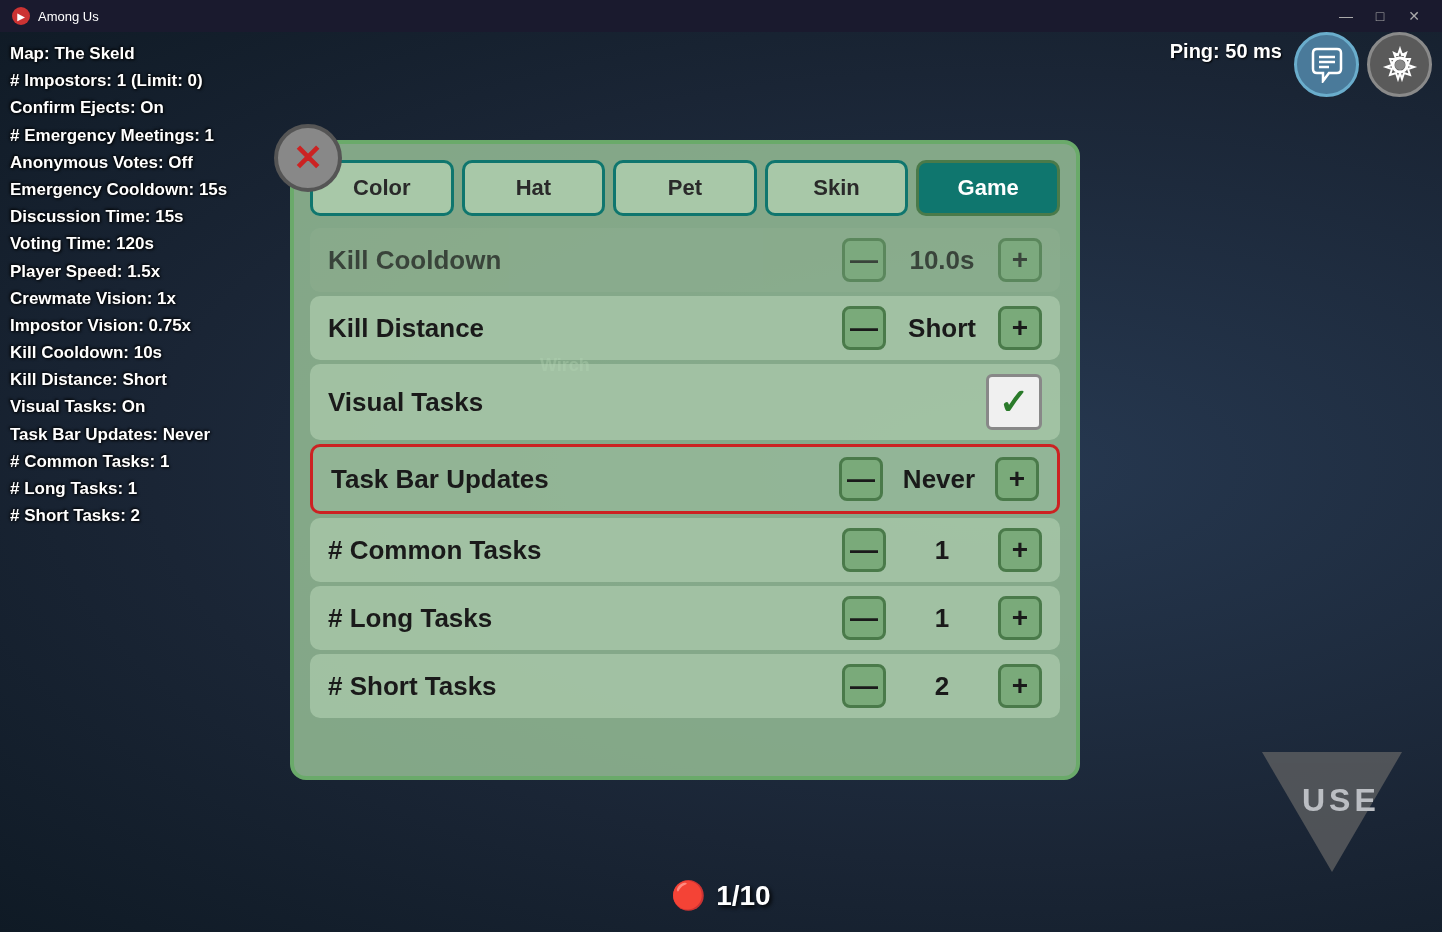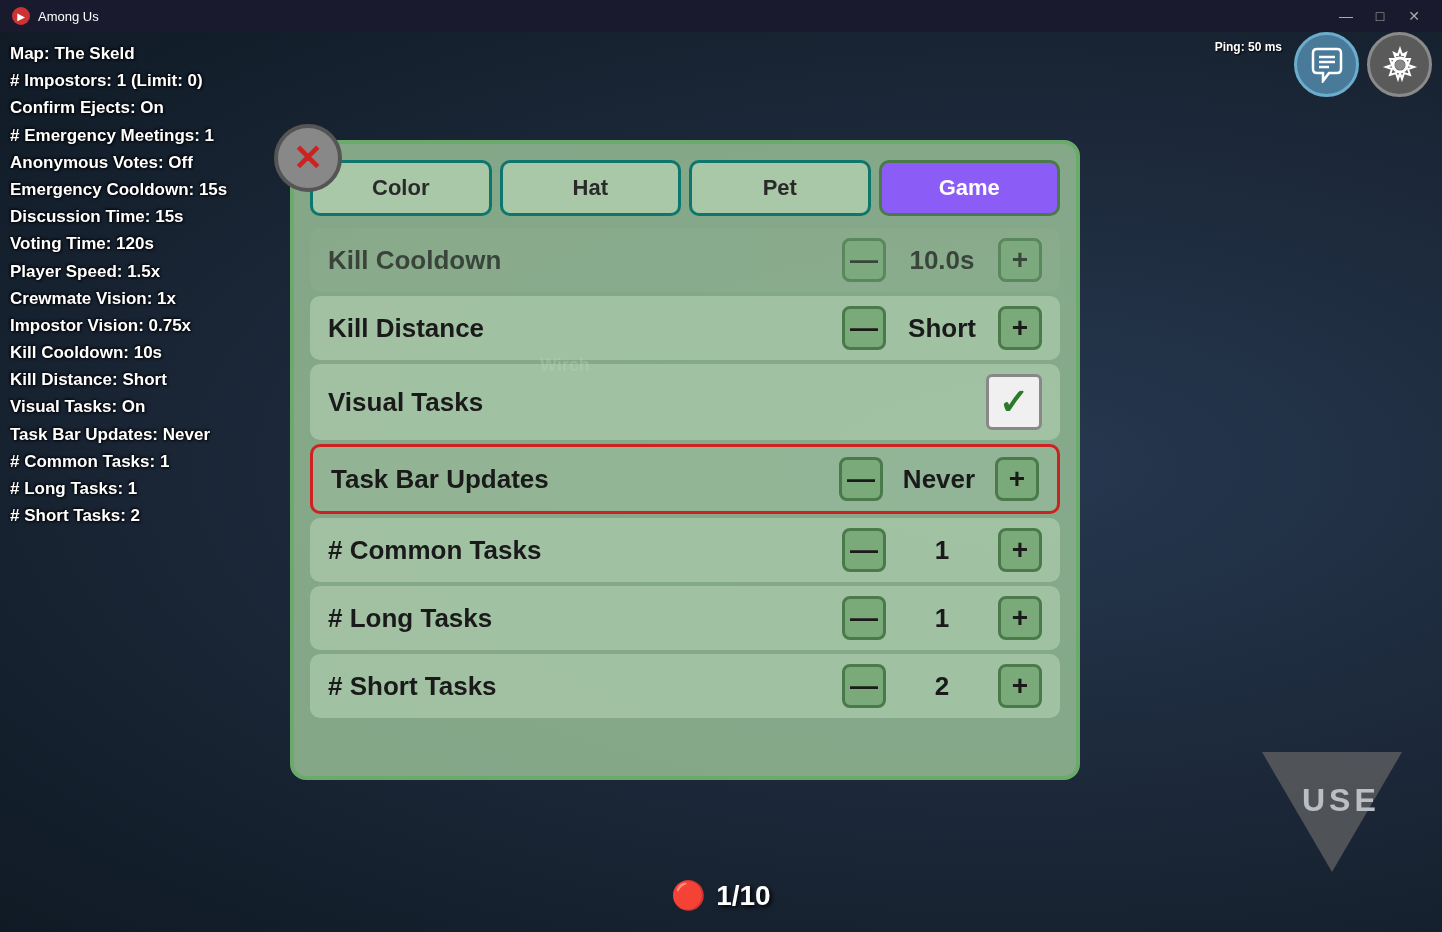--- a/index.html
+++ b/index.html
@@ -68,21 +68,21 @@
       cursor: pointer;
       margin-left: 2px;
     }
 
     
     #ping-display {
       position: absolute;
       top: 40px;
       right: 160px;
       color: white;
-      font-size: 12px;
+      font-size: 20px;
       font-weight: bold;
       z-index: 50;
       text-shadow: 1px 1px 2px #000;
     }
 
     
     #top-right-icons {
       position: absolute;
       top: 32px;
       right: 10px;
@@ -171,21 +171,21 @@
       border: 3px solid #0f766e;
       border-radius: 10px;
       font-size: 22px;
       font-weight: 900;
       color: #2a2a2a;
       cursor: pointer;
       text-align: center;
       font-family: 'Arial Black', 'Arial', sans-serif;
     }
     .tab-btn.active {
-      background: #8b5cf6;
+      background: #0f766e;
       color: white;
       border-color: #4a7a4a;
     }
 
     
     #settings-list {
       display: flex;
       flex-direction: column;
       gap: 4px;
       overflow: hidden;
@@ -381,20 +381,21 @@
 <div id="modal-overlay">
 
   <div id="modal-close">
     <span id="modal-close-x">✕</span>
   </div>
 
   <div id="tab-bar">
     <button class="tab-btn">Color</button>
     <button class="tab-btn">Hat</button>
     <button class="tab-btn">Pet</button>
+    <button class="tab-btn">Skin</button>
     <button class="tab-btn active">Game</button>
   </div>
 
   <div id="settings-list">
 
     <div class="setting-row partial">
       <span class="setting-label">Kill Cooldown</span>
       <div class="setting-controls">
         <button class="ctrl-btn">—</button>
         <span class="setting-value">10.0s</span>

